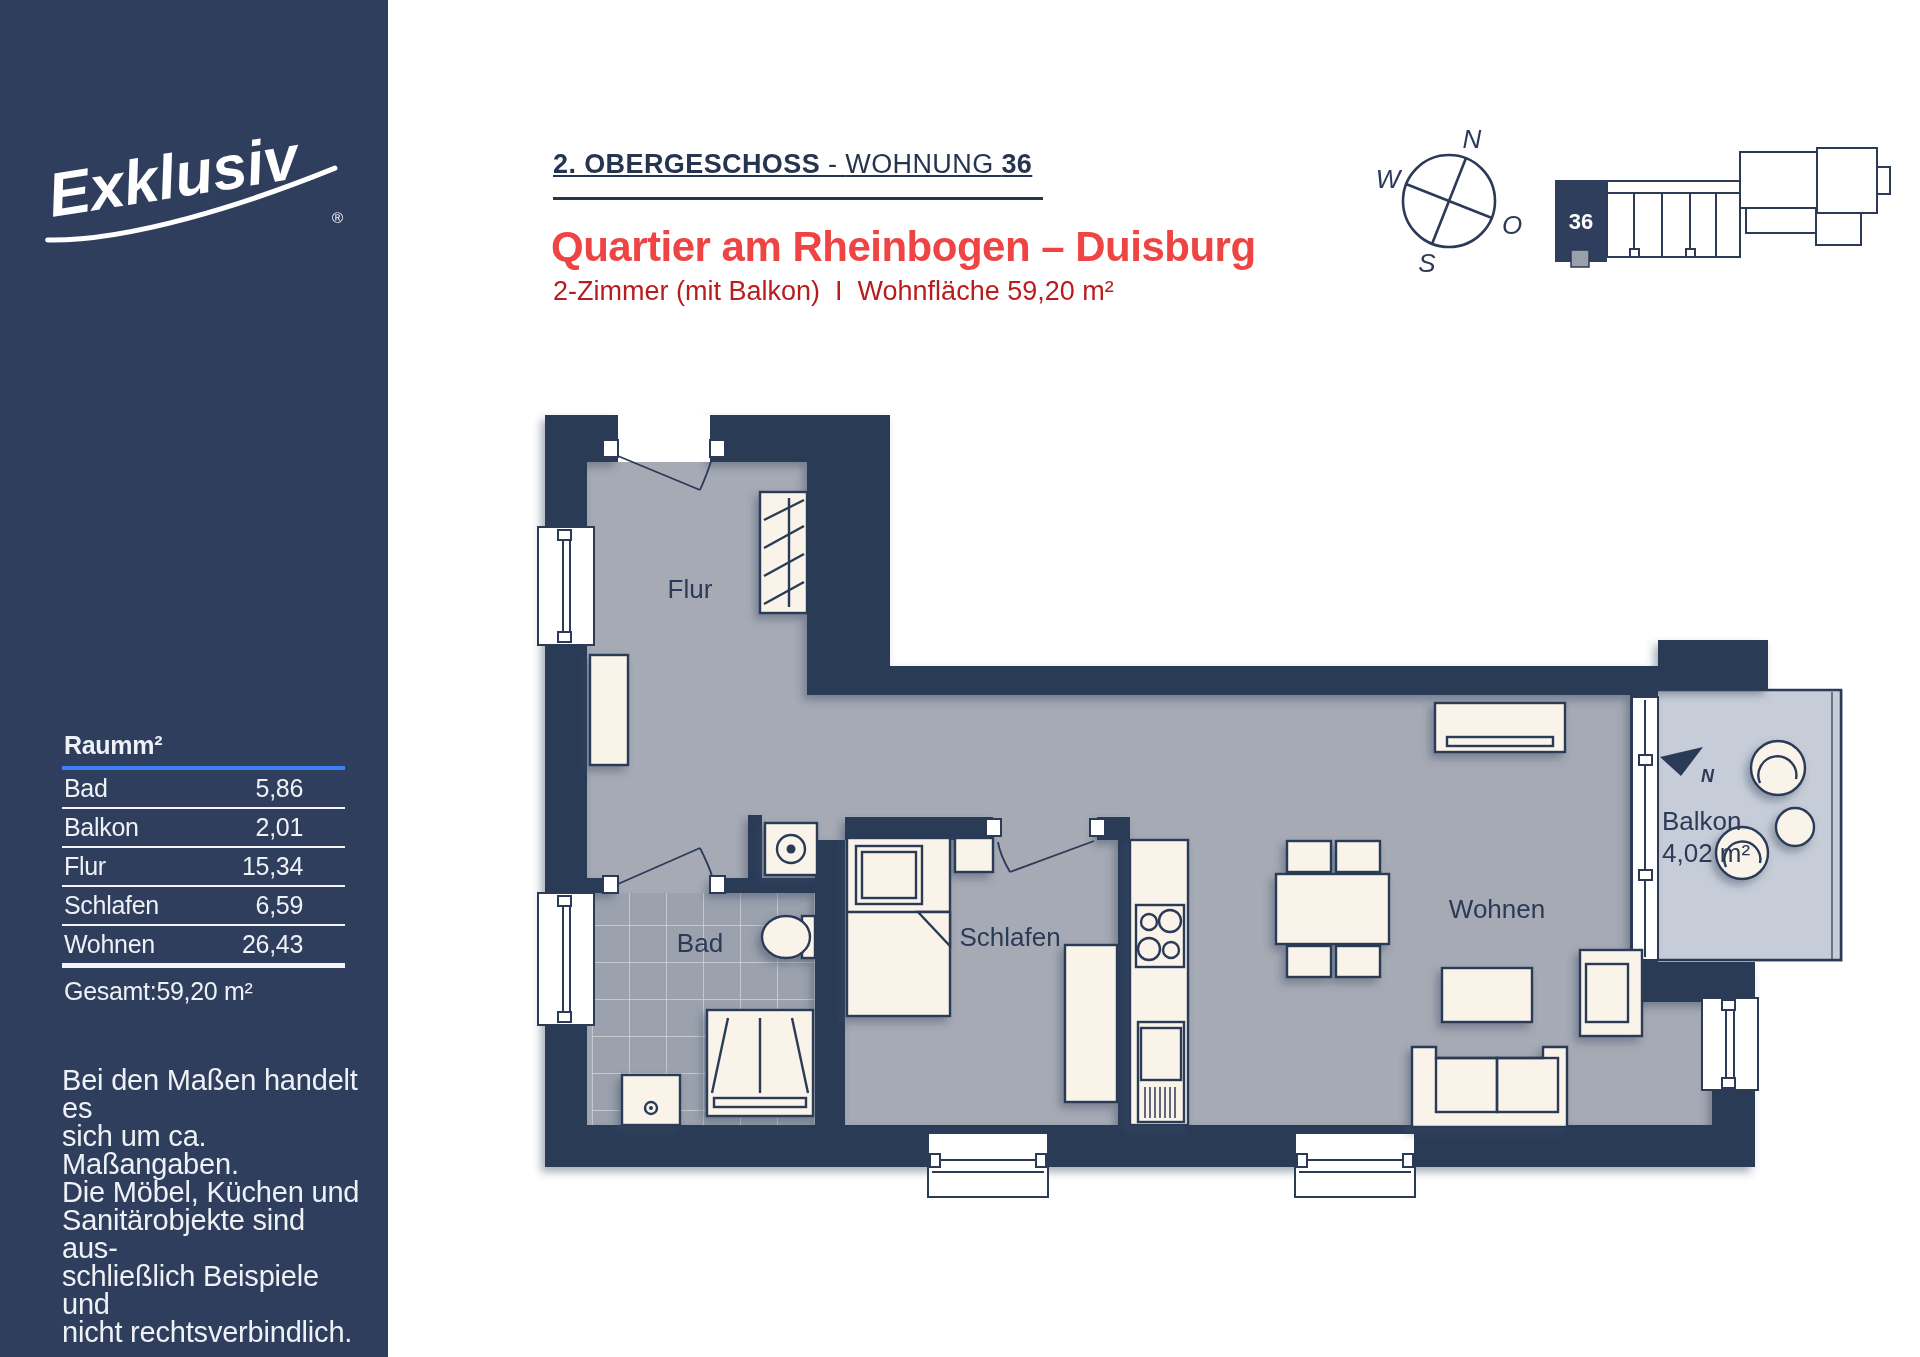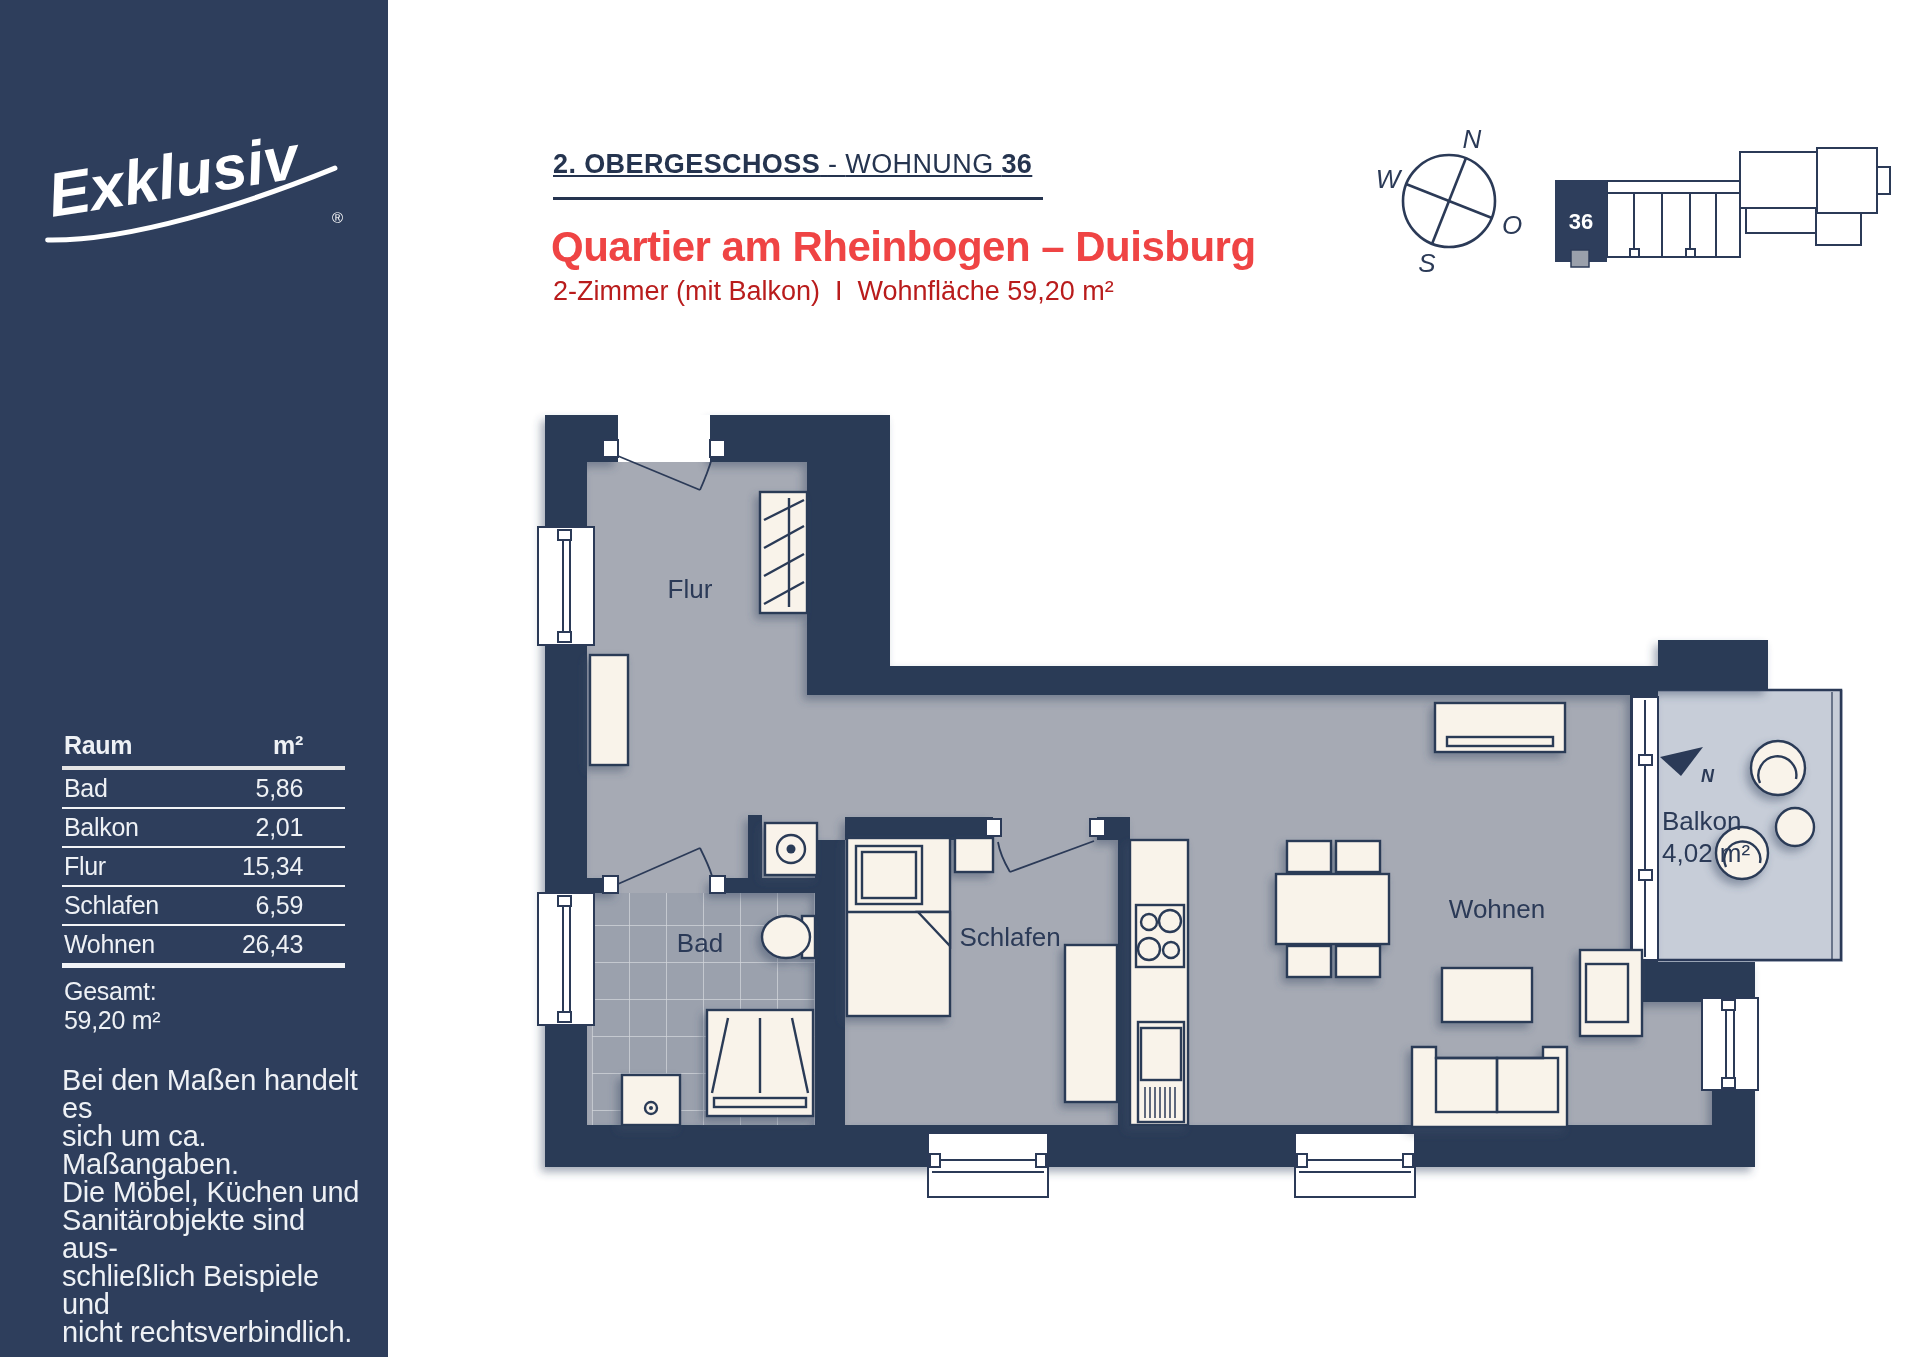--- a/index.html
+++ b/index.html
@@ -2,26 +2,26 @@
 <html><head>
 <meta charset="utf-8">
 <style>
   html,body{margin:0;padding:0;background:#fff;}
   #page{position:relative;width:1920px;height:1357px;background:#ffffff;overflow:hidden;
         font-family:"Liberation Sans", sans-serif;color:#25344f;}
   
   .sidebar{position:absolute;left:0;top:0;width:388px;height:1357px;background:#2e3e5c;}
   .logo-svg{position:absolute;left:10px;top:95px;}
   .side-table{position:absolute;left:62px;top:731px;width:283px;color:#eef1f5;font-size:25px;letter-spacing:-0.3px;}
-  .st-head{display:flex;justify-content:space-between;font-weight:bold;padding:0 0 6px 2px;border-bottom:4px solid #e5e5e5;}
+  .st-head{display:flex;font-weight:bold;padding:0 0 6px 2px;border-bottom:4px solid #3b82f6;}
   .st-head .num{padding-right:42px;}
   .st-row{display:flex;justify-content:space-between;align-items:center;height:37px;border-bottom:2px solid #f2f4f7;padding-left:2px;}
   .st-row .num{padding-right:42px;}
   .st-row.last{border-bottom:5px solid #f2f4f7;}
-  .st-total{display:flex;justify-content:flex-start;padding:9px 0 0 2px;flex-direction:column;}
+  .st-total{display:flex;justify-content:flex-start;padding:9px 0 0 2px;}
   .disclaimer{position:absolute;left:62px;top:1066px;width:300px;color:#eef1f5;font-size:29px;line-height:28px;letter-spacing:-0.2px;}
   
   .h-line1{position:absolute;left:553px;top:149px;font-size:27px;letter-spacing:0.4px;color:#25344f;text-decoration:underline;}
   .h-line1 b{font-weight:bold;}
   .h-rule{position:absolute;left:553px;top:197px;width:490px;height:3px;background:#25344f;}
   .h-title{position:absolute;left:551px;top:203px;font-size:42px;font-weight:bold;letter-spacing:-0.5px;color:#ef4444;margin-top:20px;}
   .h-sub{position:absolute;left:553px;top:276px;font-size:27px;color:#b91c1c;}
   svg text{font-family:"Liberation Sans", sans-serif;}
   .plan-label{font-size:26px;fill:#2b3a57;font-weight:bold;letter-spacing:0px;}
   .plan-label.light{font-weight:normal;}

